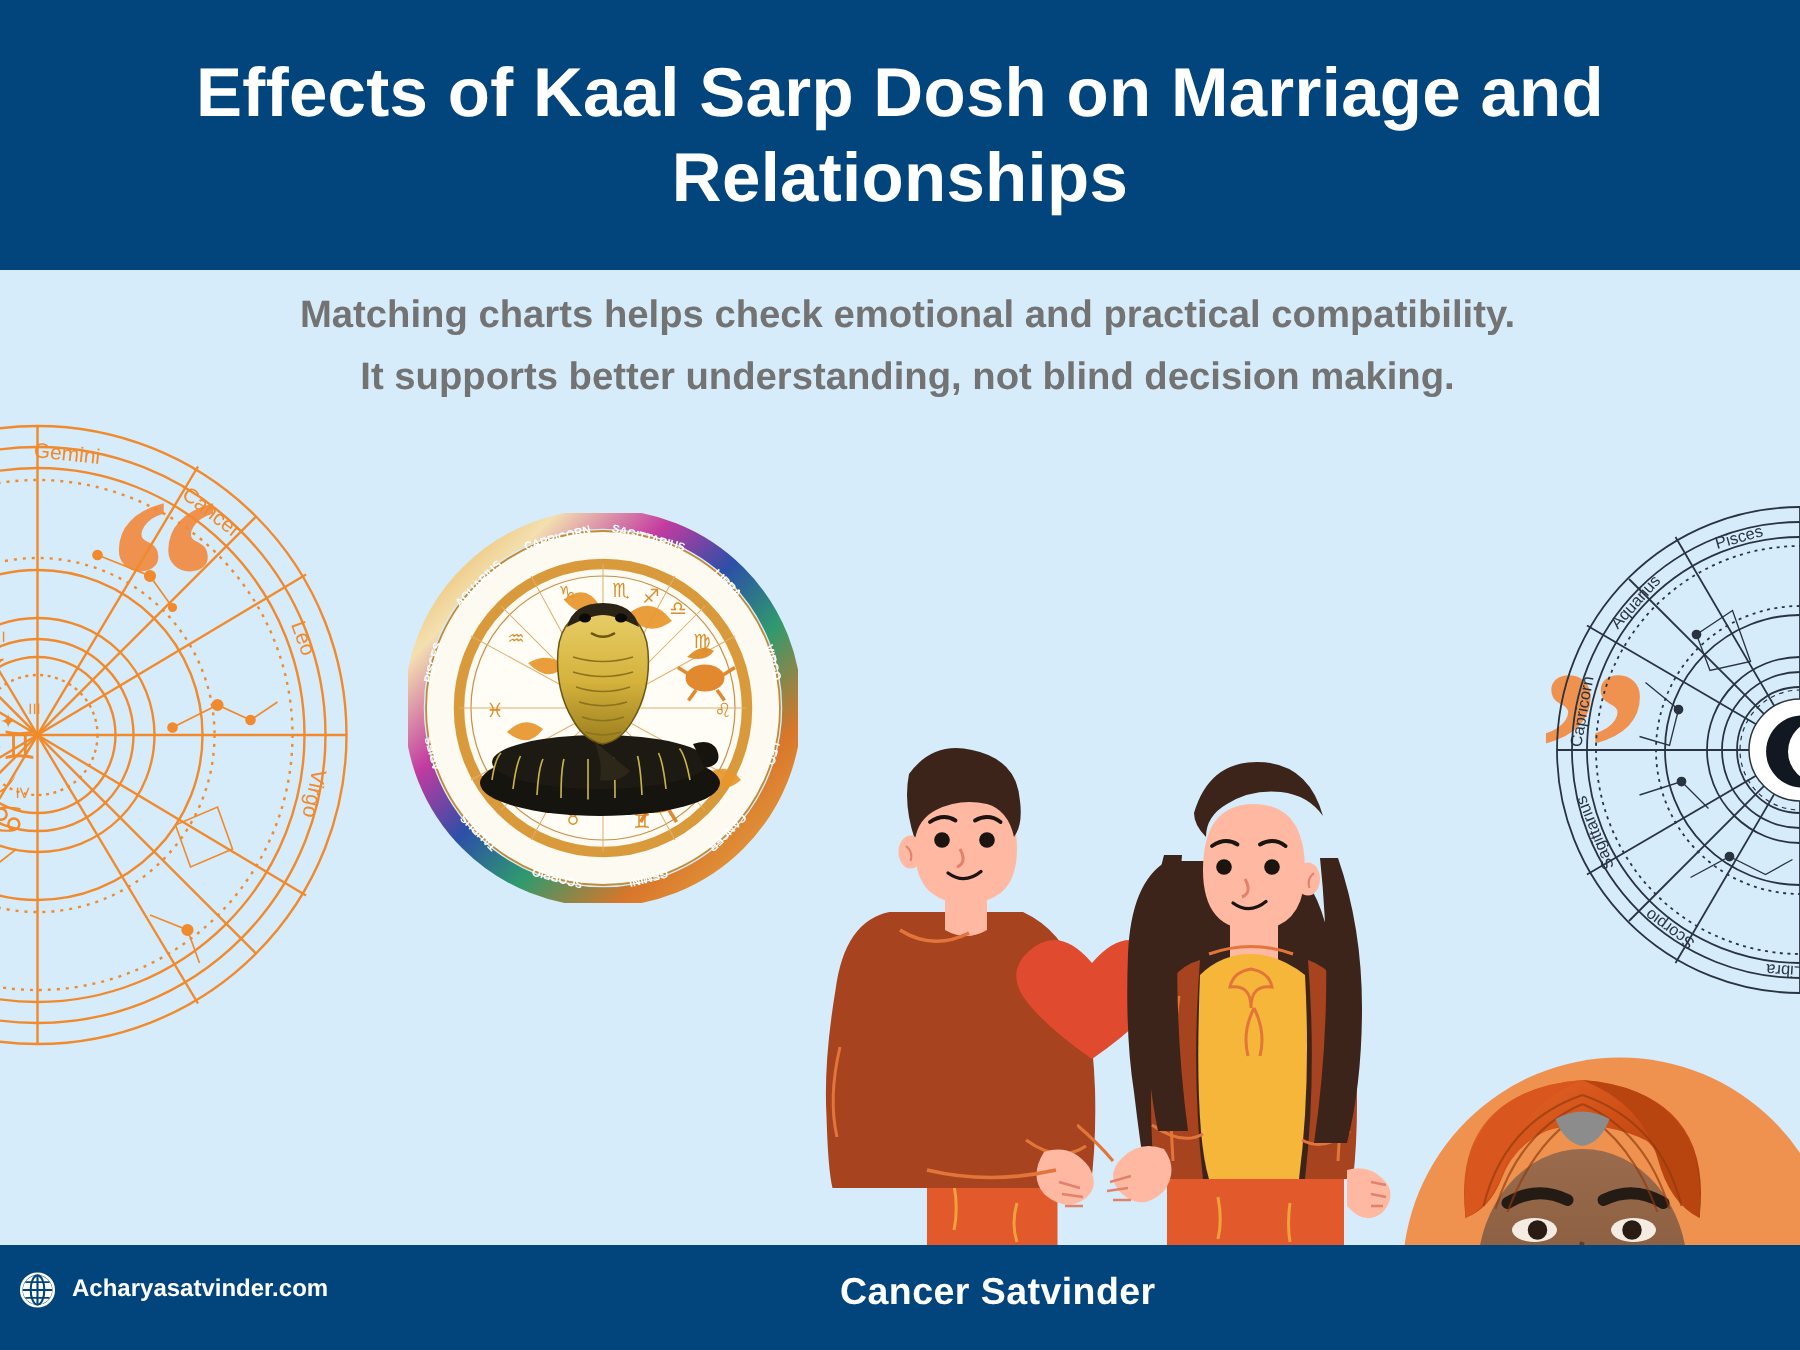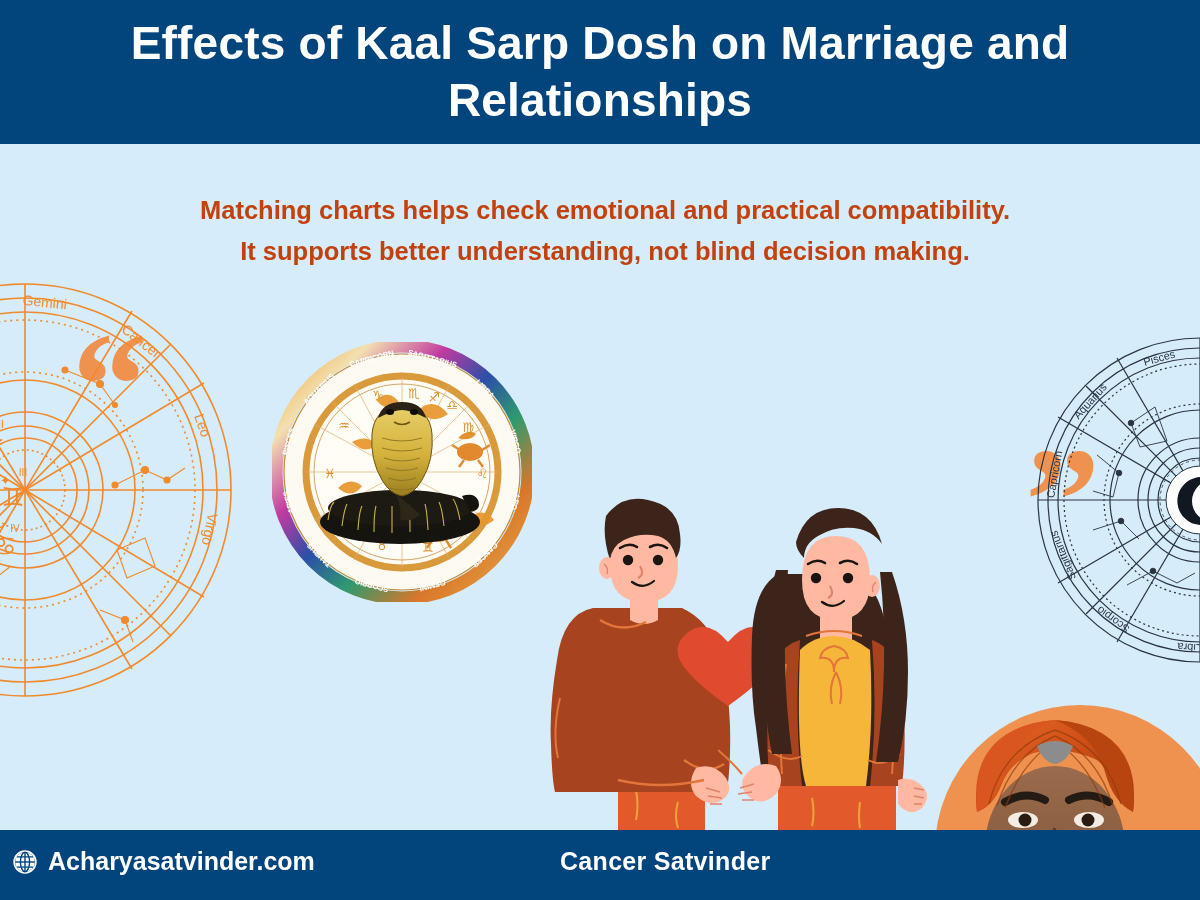--- a/index.html
+++ b/index.html
@@ -7,21 +7,21 @@
   body {
     font-family:"Liberation Sans", sans-serif;
     background:#d6ecfa;
     overflow:hidden;
     position:relative;
   }
   .poster { position:relative; width:1200px; height:900px; background:#d6ecfa; overflow:hidden; }
 
   
   .header {
-    position:absolute; left:0; top:0; width:1200px; height:144px;
+    position:absolute; left:0; top:0; width:1200px; height:180px;
     background:#02447c; display:flex; align-items:center; justify-content:center;
     z-index:40;
   }
   .header-title {
     color:#ffffff; font-size:46px; font-weight:bold; line-height:1.25;
     text-align:center; width:1090px; letter-spacing:.2px;
   }
 
   
   .body-area { position:absolute; left:0; top:160px; width:1200px; height:670px; background:#d6ecfa; overflow:hidden; }
@@ -29,21 +29,21 @@
   
   .quote-open, .quote-close {
     position:absolute; color:#ef9250; font-size:150px; font-weight:bold;
     font-family:"Liberation Serif", serif; line-height:1; user-select:none;
   }
   .quote-open { left:72px; top:150px; }
   .quote-close { left:1025px; top:265px; }
 
   .quote-text {
     position:absolute; left:195px; top:30px; width:820px;
-    color:#c2410c; font-size:25.5px; font-weight:bold; text-align:center;
+    color:#737373; font-size:25.5px; font-weight:bold; text-align:center;
     line-height:1.62; z-index:20;
   }
 
   
   .wheel-left { position:absolute; left:-185px; top:120px; width:420px; height:420px; z-index:5; }
   .wheel-right { position:absolute; left:1035px; top:175px; width:330px; height:330px; z-index:5; }
 
   
   .cobra-wheel { position:absolute; left:272px; top:182px; width:260px; height:260px; z-index:12; }
 
@@ -56,21 +56,21 @@
     background:#ef9250; border-radius:50%; z-index:16;
   }
   .portrait { position:absolute; left:905px; top:548px; width:300px; height:352px; z-index:18; overflow:hidden; }
 
   
   .footer {
     position:absolute; left:0; top:830px; width:1200px; height:70px;
     background:#02447c; z-index:35;
   }
   .footer-site { position:absolute; left:12px; top:17px; display:flex; align-items:center; }
-  .footer-site-label { color:#ffffff; font-size:25px; font-weight:bold; margin-left:10px; }
+  .footer-site-label { color:#ffffff; font-size:16px; font-weight:bold; margin-left:10px; }
   .footer-name {
     position:absolute; left:560px; top:17px; color:#ffffff;
     font-size:25px; font-weight:bold; letter-spacing:.3px;
   }
   .globe-icon { width:26px; height:26px; }
 </style>
 </head>
 <body>
 
 <div class="poster">

